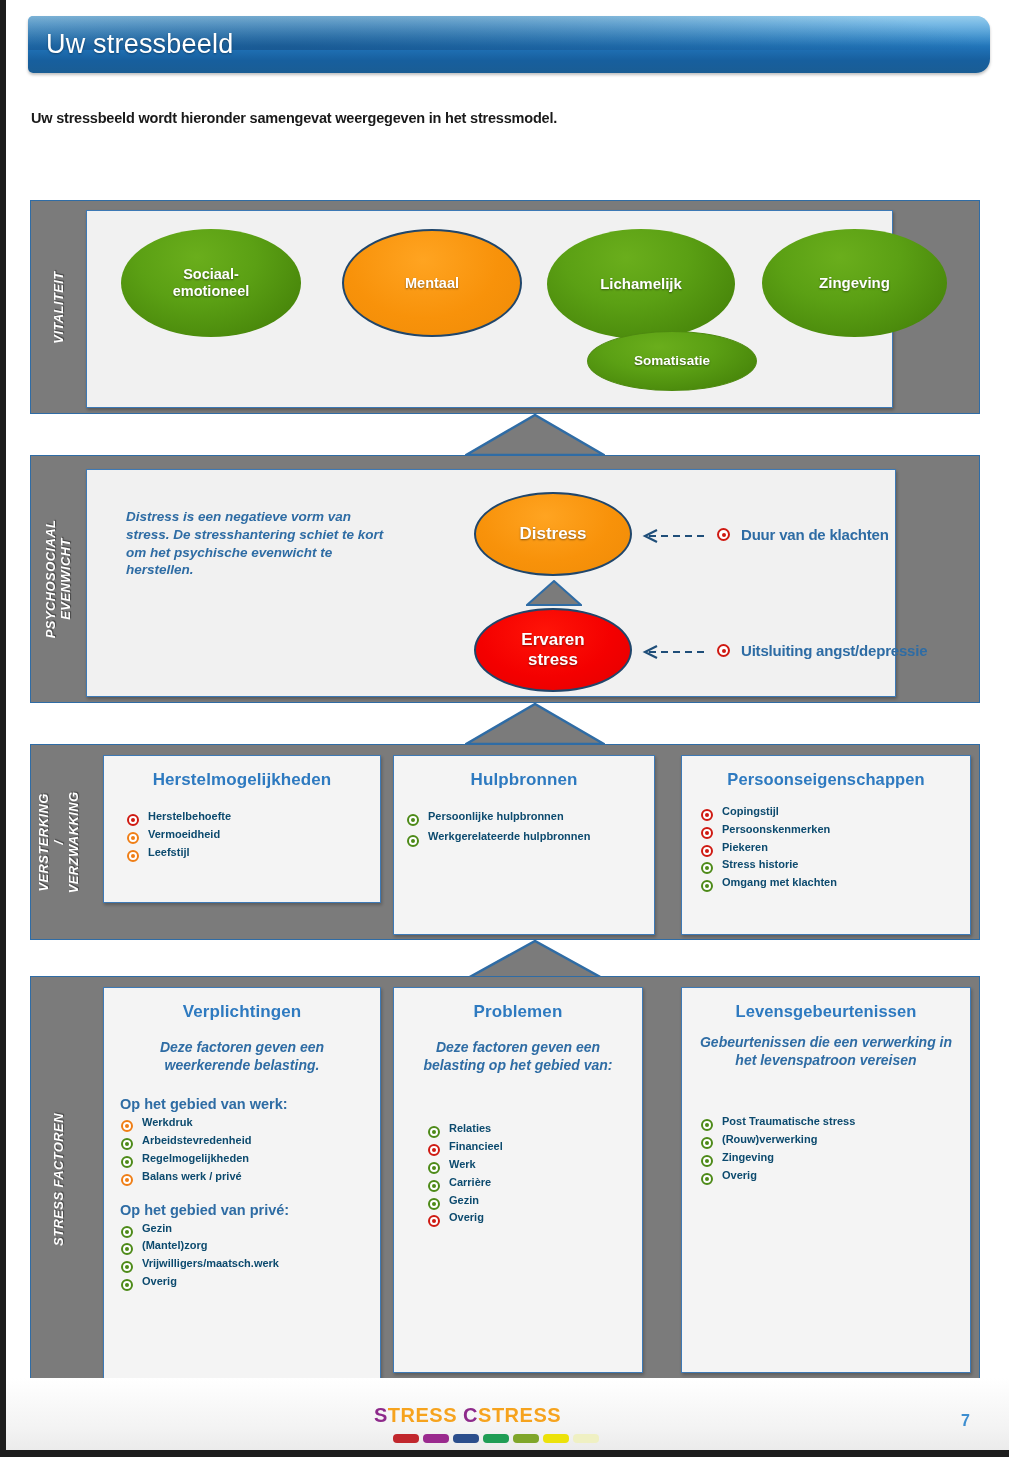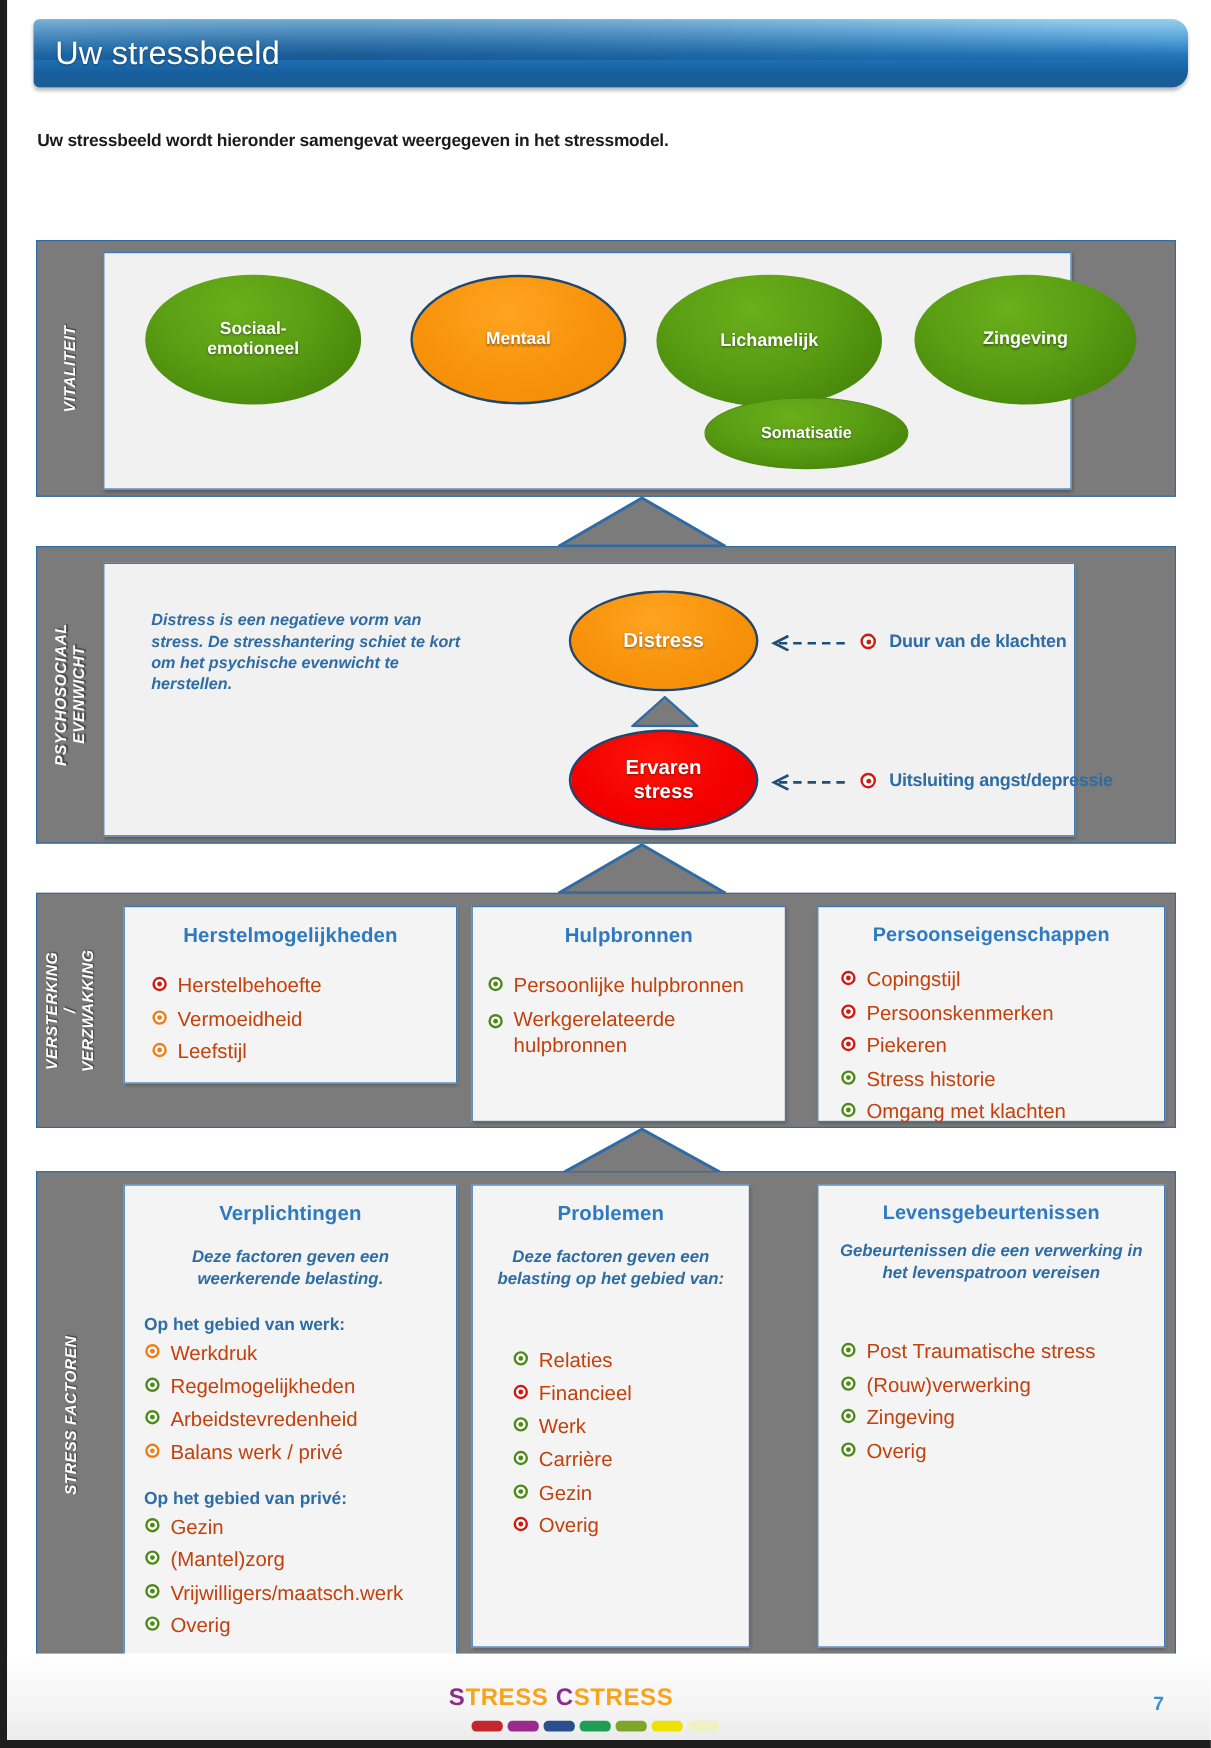--- a/index.html
+++ b/index.html
@@ -102,22 +102,22 @@
   }
   .card-sub {
     text-align: center; color: #2e6ca4; font-style: italic; font-weight: bold;
     font-size: 14px; line-height: 1.3; padding: 16px 12px 0 12px;
   }
   .group-head {
     color: #2e6ca4; font-weight: bold; font-size: 14.5px;
   }
   ul.blist { list-style: none; }
   ul.blist li {
-    position: relative; padding-left: 22px; color: #c2410c;
-    font-size: 17px; line-height: 1.62; font-weight: normal;
+    position: relative; padding-left: 22px; color: #0c4a6e;
+    font-size: 11px; line-height: 1.62; font-weight: bold;
   }
   ul.blist li .bul {
     position: absolute; left: 1px; top: 6px;
     width: 12px; height: 12px; border-radius: 50%;
     border: 2.2px solid #cf1a12; background: #ffffff;
   }
   ul.blist li .bul::after {
     content:""; position:absolute; left: 50%; top: 50%;
     width: 4px; height: 4px; border-radius: 50%;
     transform: translate(-50%,-50%); background: #cf1a12;
@@ -302,36 +302,36 @@
     </div>
 
     <div class="card" style="left:72px; top:10px; width:278px; height:466px;">
       <div class="card-title">Verplichtingen</div>
       <div class="card-sub">Deze factoren geven een weerkerende belasting.</div>
 
       <div style="margin:22px 0 0 16px;">
         <div class="group-head">Op het gebied van werk:</div>
         <ul class="blist" style="margin-top:2px;">
           <li><i class="bul orange"></i><span>Werkdruk</span></li>
+          <li><i class="bul green"></i><span>Arbeidstevredenheid</span></li>
           <li><i class="bul green"></i><span>Regelmogelijkheden</span></li>
-          <li><i class="bul green"></i><span>Arbeidstevredenheid</span></li>
           <li><i class="bul orange"></i><span>Balans werk / privé</span></li>
         </ul>
 
         <div class="group-head" style="margin-top:16px;">Op het gebied van privé:</div>
         <ul class="blist" style="margin-top:2px;">
           <li><i class="bul green"></i><span>Gezin</span></li>
           <li><i class="bul green"></i><span>(Mantel)zorg</span></li>
           <li><i class="bul green"></i><span>Vrijwilligers/maatsch.werk</span></li>
           <li><i class="bul green"></i><span>Overig</span></li>
         </ul>
       </div>
     </div>
 
-    <div class="card" style="left:362px; top:10px; width:232px; height:386px;">
+    <div class="card" style="left:362px; top:10px; width:250px; height:386px;">
       <div class="card-title">Problemen</div>
       <div class="card-sub">Deze factoren geven een belasting op het gebied van:</div>
       <ul class="blist" style="margin:46px 0 0 33px;">
         <li><i class="bul green"></i><span>Relaties</span></li>
         <li><i class="bul"></i><span>Financieel</span></li>
         <li><i class="bul green"></i><span>Werk</span></li>
         <li><i class="bul green"></i><span>Carrière</span></li>
         <li><i class="bul green"></i><span>Gezin</span></li>
         <li><i class="bul"></i><span>Overig</span></li>
       </ul>

